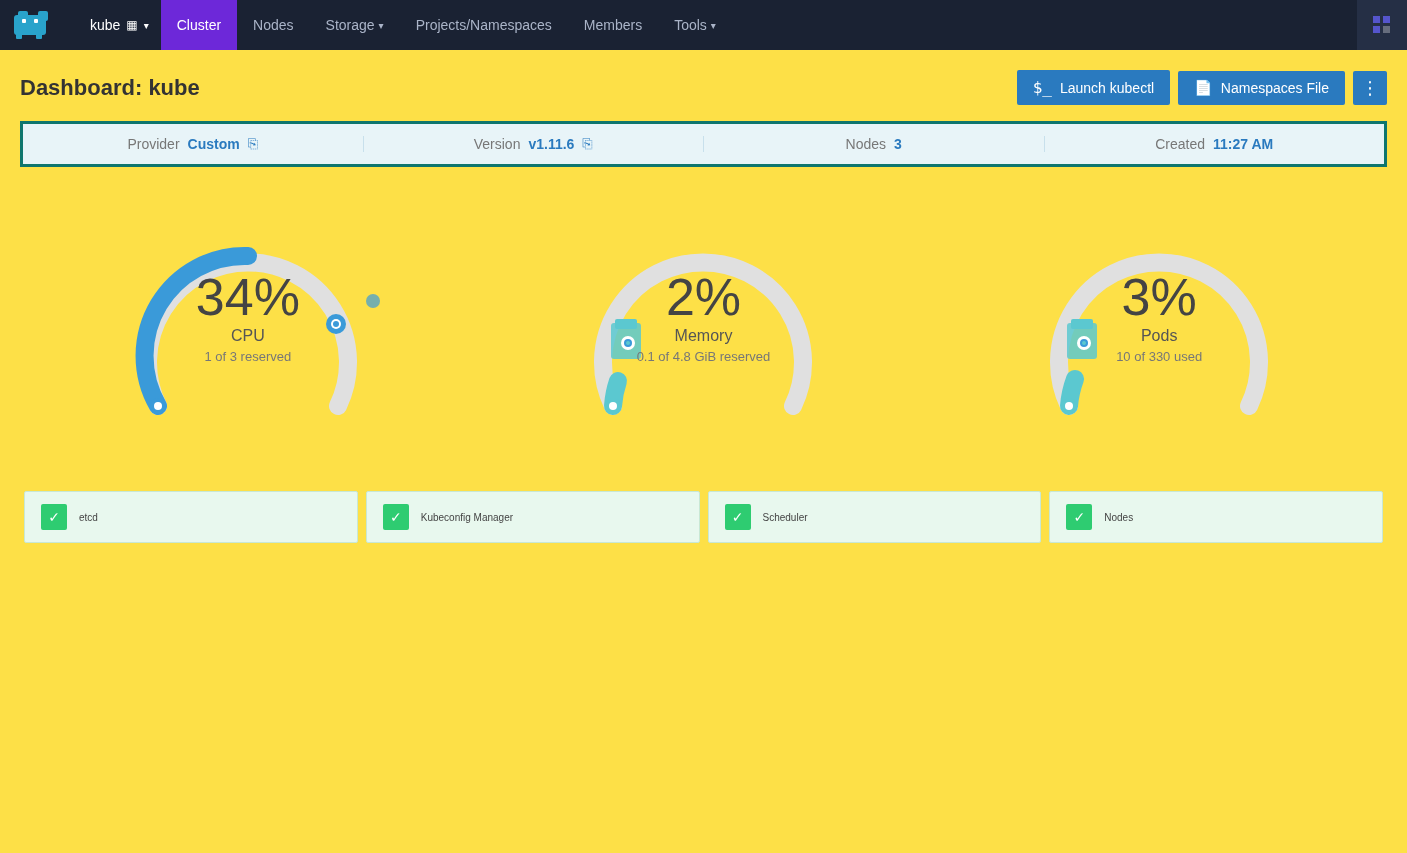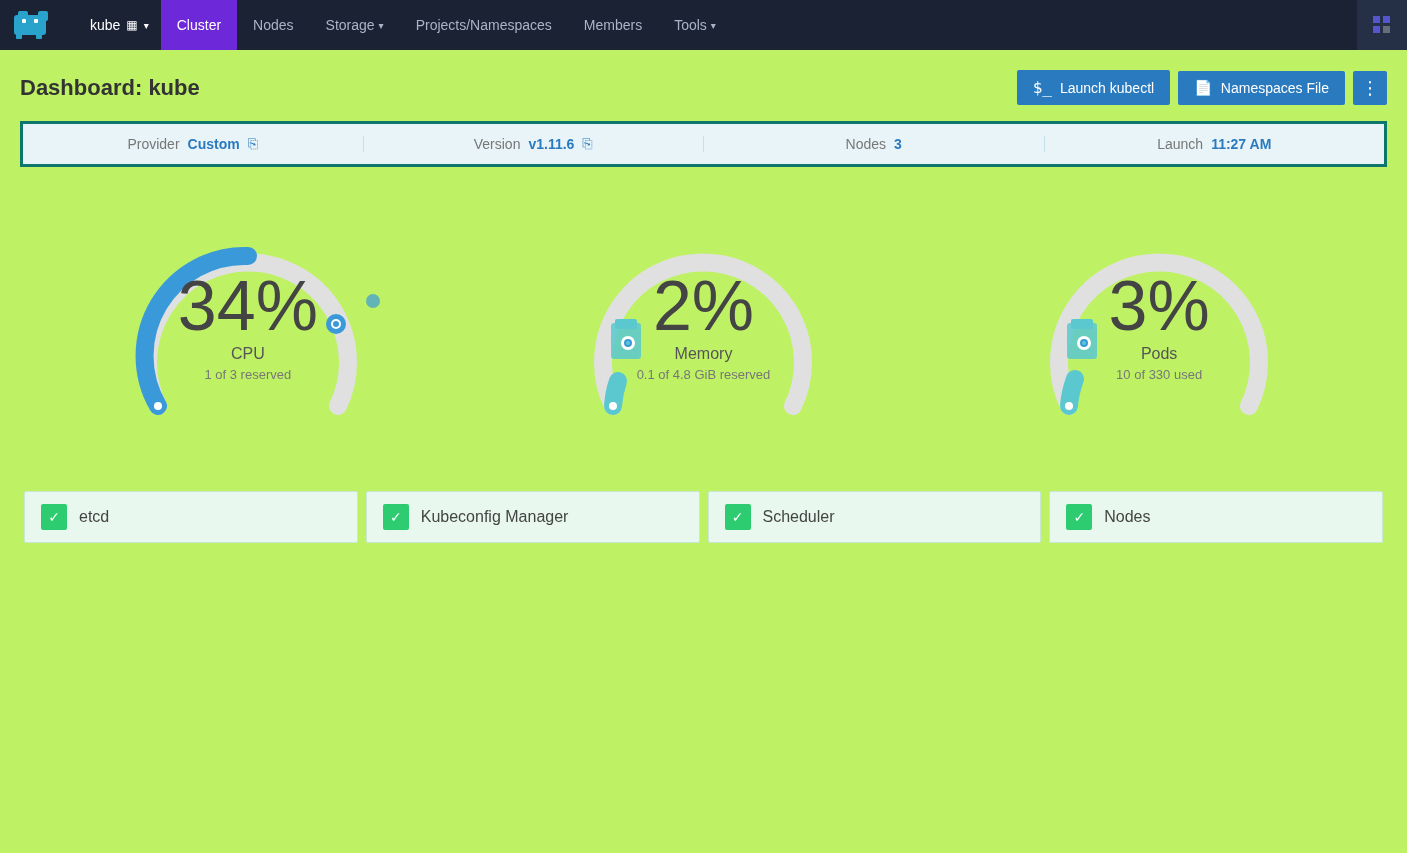--- a/index.html
+++ b/index.html
@@ -73,21 +73,21 @@
       display: flex;
       align-items: center;
       justify-content: center;
       background: #252f45;
       cursor: pointer;
     }
 
     
     .page {
       padding: 20px 20px 0 20px;
-      background: #bef264;
+      background: #fde047;
       min-height: calc(100vh - 50px);
     }
 
     
     .page-header {
       display: flex;
       align-items: center;
       justify-content: space-between;
       margin-bottom: 16px;
     }
@@ -189,21 +189,21 @@
       height: 220px;
     }
     .gauge-center {
       position: absolute;
       top: 60px;
       left: 50%;
       transform: translateX(-50%);
       text-align: center;
     }
     .gauge-percent {
-      font-size: 70px;
+      font-size: 52px;
       font-weight: 300;
       color: #444;
       line-height: 1;
     }
     .gauge-label {
       font-size: 16px;
       color: #555;
       margin-top: 4px;
     }
     .gauge-sublabel {
@@ -235,21 +235,21 @@
       width: 26px;
       height: 26px;
       display: flex;
       align-items: center;
       justify-content: center;
       border-radius: 2px;
       font-size: 14px;
       flex-shrink: 0;
     }
     .status-text {
-      font-size: 16px;
+      font-size: 10px;
       color: #444;
     }
 
     
     .gauge-track {
       fill: none;
       stroke: #e0e0e0;
       stroke-width: 18;
       stroke-linecap: round;
     }
@@ -330,21 +330,21 @@
     <div class="info-item">
       <span class="label">Version</span>
       <span class="value">v1.11.6</span>
       <span class="copy-icon">⎘</span>
     </div>
     <div class="info-item">
       <span class="label">Nodes</span>
       <span class="value">3</span>
     </div>
     <div class="info-item">
-      <span class="label">Launch</span>
+      <span class="label">Created</span>
       <span class="value">11:27 AM</span>
     </div>
   </div>
 
   <div class="gauges-row">
 
     <div class="gauge-container">
       <svg class="gauge-svg" viewBox="0 0 280 220">
 
         <path d="M 50 195 A 100 100 0 1 1 230 195" class="gauge-track"></path>

